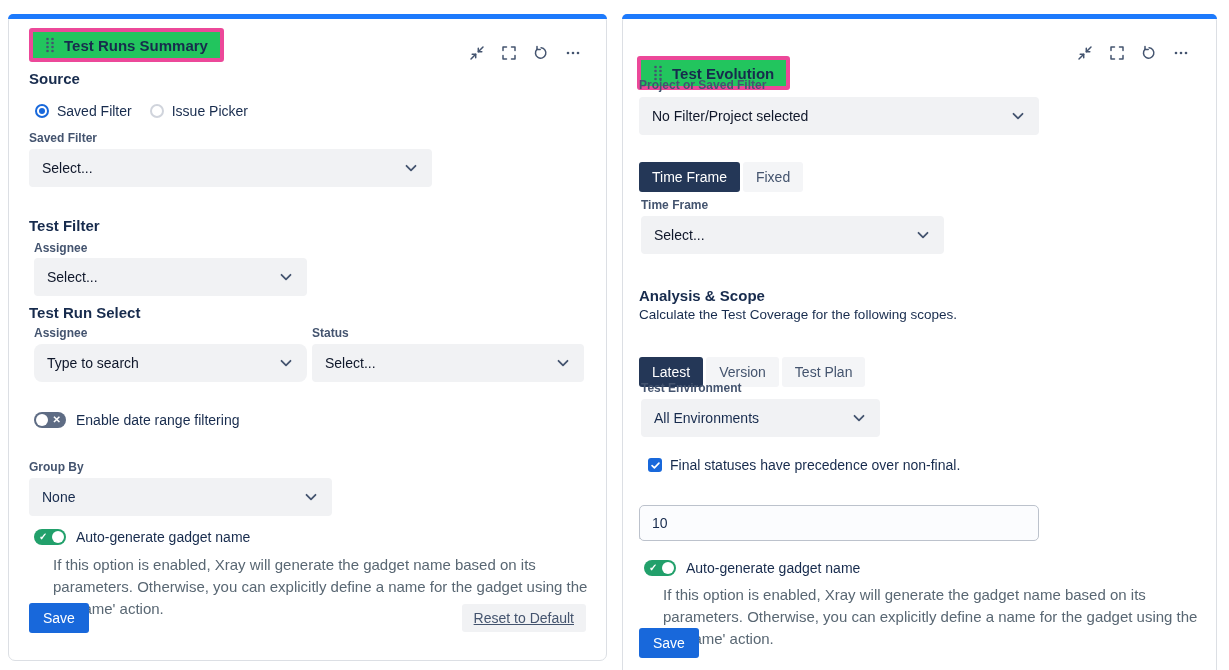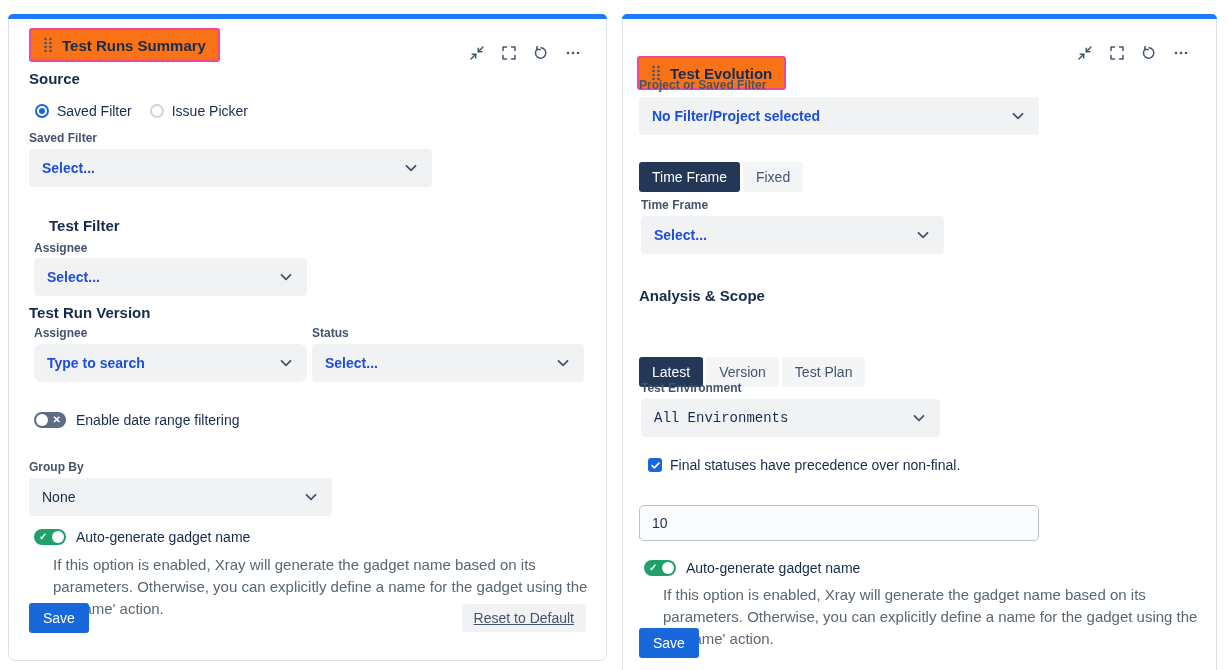--- a/index.html
+++ b/index.html
@@ -4,33 +4,33 @@
 <style>
   * { margin:0; padding:0; box-sizing:border-box; }
   html,body { width:1229px; height:670px; }
   body { overflow:hidden; background:#fff; font-family:"Liberation Sans", sans-serif; position:relative; }
 
   .panel { position:absolute; background:#fff; border:1px solid #DCDFE4; border-radius:7px; }
   #panel-left  { left:8px;   top:14px; width:599px; height:647px; }
   #panel-right { left:622px; top:14px; width:595px; height:700px; }
   .topbar { position:absolute; top:-1px; left:-1px; right:-1px; height:5px; background:#1D7AFC; border-radius:7px 7px 0 0; }
 
-  .gtitle { position:absolute; display:flex; align-items:center; gap:9px; border:2px solid #ec4899; border-radius:3px; height:34px; padding:0 12px; background:#f97316; }
+  .gtitle { position:absolute; display:flex; align-items:center; gap:9px; border:4px solid #ec4899; border-radius:3px; height:34px; padding:0 12px; background:#22c55e; }
   .gtitle .t { font-size:15px; font-weight:700; color:#172B4D; white-space:nowrap; }
   .drag { color:#44546F; display:flex; cursor:grab; }
 
   .hicons { position:absolute; display:flex; gap:16px; align-items:center; color:#44546F; }
   .hicons svg { width:16px; height:16px; display:block; cursor:pointer; }
 
   .h   { position:absolute; font-size:15px; font-weight:700; color:#172B4D; white-space:nowrap; }
   .lbl { position:absolute; font-size:12px; font-weight:600; color:#44546F; white-space:nowrap; }
   .desc{ position:absolute; font-size:13.5px; color:#172B4D; white-space:nowrap; }
 
   .sel { position:absolute; height:38px; background:#F1F2F4; border-radius:4px; display:flex; align-items:center; justify-content:space-between; padding:0 13px; font-size:14px; cursor:pointer; }
-  .sel .ph  { color:#1d4ed8;font-weight:bold; }
+  .sel .ph  { color:#0f172a; }
   .sel .val { color:#172B4D; }
   .sel svg  { width:16px; height:16px; flex:none; }
 
   .radio-row { position:absolute; display:flex; align-items:center; gap:18px; }
   .radio-opt { display:flex; align-items:center; gap:8px; font-size:14px; color:#172B4D; cursor:pointer; }
   .radio { width:14px; height:14px; border-radius:50%; flex:none; }
   .radio.on  { border:2px solid #1868DB; display:flex; align-items:center; justify-content:center; }
   .radio.on::after { content:""; width:6px; height:6px; border-radius:50%; background:#1868DB; }
   .radio.off { border:2px solid #D0D4DC; background:#fff; }
 
@@ -115,30 +115,30 @@
   </div>
 
   <div class="lbl" style="left:20px; top:116px;">Saved Filter</div>
   <div class="sel" style="left:20px; top:134px; width:403px;">
     <span class="ph">Select...</span>
     <svg viewBox="0 0 16 16" fill="none" stroke="#44546F" stroke-width="1.8" stroke-linecap="round" stroke-linejoin="round">
         <path d="M3.5 5.8 L8 10.3 L12.5 5.8"></path>
       </svg>
   </div>
 
-  <div class="h" style="left:20px; top:202px;margin-left:20px;">Test Filter</div>
+  <div class="h" style="left:20px; top:202px;">Test Filter</div>
   <div class="lbl" style="left:25px; top:226px;">Assignee</div>
   <div class="sel" style="left:25px; top:243px; width:273px;">
     <span class="ph">Select...</span>
     <svg viewBox="0 0 16 16" fill="none" stroke="#44546F" stroke-width="1.8" stroke-linecap="round" stroke-linejoin="round">
         <path d="M3.5 5.8 L8 10.3 L12.5 5.8"></path>
       </svg>
   </div>
 
-  <div class="h" style="left:20px; top:289px;">Test Run Version</div>
+  <div class="h" style="left:20px; top:289px;">Test Run Select</div>
   <div class="lbl" style="left:25px; top:311px;">Assignee</div>
   <div class="lbl" style="left:303px; top:311px;">Status</div>
   <div class="sel" style="left:25px; top:329px; width:273px;border-radius:8px;">
     <span class="ph">Type to search</span>
     <svg viewBox="0 0 16 16" fill="none" stroke="#44546F" stroke-width="1.8" stroke-linecap="round" stroke-linejoin="round">
         <path d="M3.5 5.8 L8 10.3 L12.5 5.8"></path>
       </svg>
   </div>
   <div class="sel" style="left:303px; top:329px; width:272px;">
     <span class="ph">Select...</span>
@@ -235,29 +235,30 @@
 
   <div class="lbl" style="left:18px; top:183px;">Time Frame</div>
   <div class="sel" style="left:18px; top:201px; width:303px;">
     <span class="ph">Select...</span>
     <svg viewBox="0 0 16 16" fill="none" stroke="#44546F" stroke-width="1.8" stroke-linecap="round" stroke-linejoin="round">
         <path d="M3.5 5.8 L8 10.3 L12.5 5.8"></path>
       </svg>
   </div>
 
   <div class="h" style="left:16px; top:272px;">Analysis &amp; Scope</div>
+  <div class="desc" style="left:16px; top:292px;">Calculate the Test Coverage for the following scopes.</div>
 
   <div class="tabs" style="left:16px; top:321px;margin-top:21px;">
     <span class="tab active">Latest</span>
     <span class="tab">Version</span>
     <span class="tab">Test Plan</span>
   </div>
 
   <div class="lbl" style="left:18px; top:366px;">Test Environment</div>
-  <div class="sel" style="left:18px; top:384px; width:299px;font-family:Liberation Mono, monospace;">
+  <div class="sel" style="left:18px; top:384px; width:239px;">
     <span class="val">All Environments</span>
     <svg viewBox="0 0 16 16" fill="none" stroke="#44546F" stroke-width="1.8" stroke-linecap="round" stroke-linejoin="round">
         <path d="M3.5 5.8 L8 10.3 L12.5 5.8"></path>
       </svg>
   </div>
 
   <div class="cb-row" style="left:25px; top:442px;">
     <span class="cb">
       <svg viewBox="0 0 16 16" fill="none" stroke="#fff" stroke-width="2.4" stroke-linecap="round" stroke-linejoin="round">
           <path d="M3 8.2 L6.4 11.4 L13 4.6"></path>

